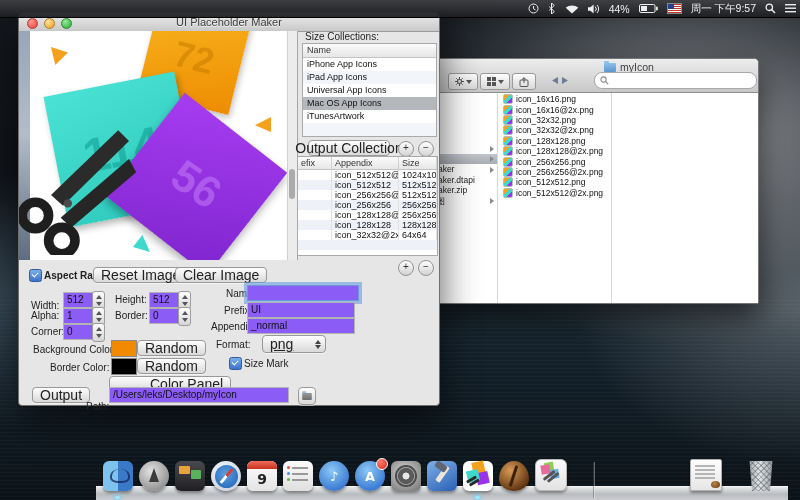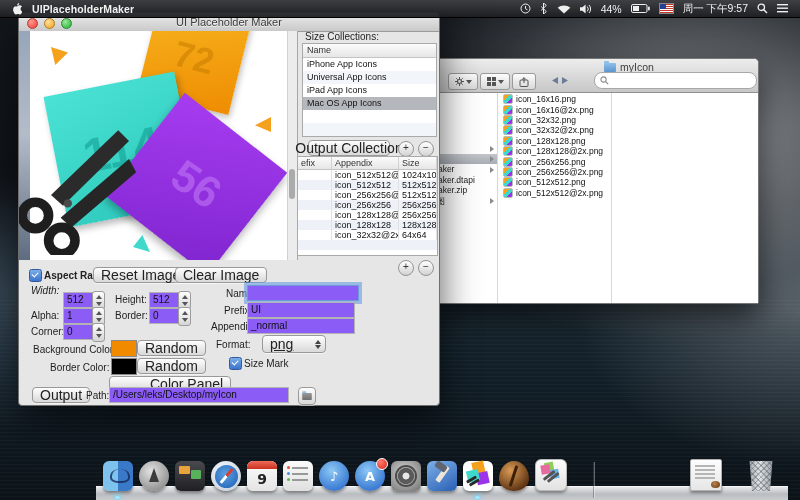--- a/index.html
+++ b/index.html
@@ -12,21 +12,21 @@
       linear-gradient(180deg,#14181d 0%,#10141a 40%,#1c2a32 58%,#13202a 72%,#0c1318 100%);}
   #desktop:after{content:"";position:absolute;left:0;right:0;top:300px;bottom:0;
     background:repeating-linear-gradient(180deg,rgba(255,255,255,.03) 0 1px,transparent 1px 4px);pointer-events:none;}
 
   
   .menubar{position:absolute;left:0;top:0;width:800px;height:17px;z-index:50;
     background:linear-gradient(180deg,rgba(62,64,68,.95),rgba(28,30,34,.95));
     border-bottom:1px solid #000;color:#f2f2f2;font-size:10.5px;display:flex;align-items:center;}
   .mb-left{display:flex;align-items:center;gap:10px;padding-left:10px;}
   .mb-appname{font-weight:bold;letter-spacing:.1px;}
-  .mb-right{margin-left:auto;display:flex;align-items:center;gap:9px;padding-right:12px;}
+  .mb-right{margin-left:auto;display:flex;align-items:center;gap:9px;padding-right:4px;}
   .mb-ic{display:flex;align-items:center;}
   .flag{width:13px;height:9px;background:repeating-linear-gradient(180deg,#c0392b 0 1px,#fff 1px 2px);position:relative;border:.5px solid #888;}
   .flag:before{content:"";position:absolute;left:0;top:0;width:6px;height:4.5px;background:#26418f;}
 
   
   .btn{background:linear-gradient(180deg,#fefefe,#dcdcdc 90%);border:1px solid #999;border-radius:4px;
     font-size:14px;color:#222;display:flex;align-items:center;justify-content:center;
     box-shadow:0 1px 0 rgba(255,255,255,.5);padding:0 7px;height:16px;position:absolute;white-space:nowrap;}
   .rbtn{position:absolute;width:14px;height:14px;border-radius:50%;background:linear-gradient(180deg,#fff,#d2d2d2);
     border:1px solid #959595;font-size:10px;line-height:12px;text-align:center;color:#333;}
@@ -186,31 +186,20 @@
     background:repeating-linear-gradient(45deg,rgba(70,75,80,.35) 0 1px,transparent 1px 4px),
                repeating-linear-gradient(-45deg,rgba(70,75,80,.35) 0 1px,transparent 1px 4px);}
   svg{display:block;}
 </style>
 </head>
 <body>
 
 <div id="desktop">
 
   <div class="menubar">
-    <div class="mb-left">
-      <span class="mb-ic">
-        <svg width="12" height="14" viewBox="0 0 14 17">
-            <g fill="#f0f0f0">
-          <path d="M10.8 1.2c.3 1.4-1 3-2.3 3-.2-1.6 1.1-2.9 2.3-3z"></path>
-          <path d="M8.7 4.6c.9 0 2-.6 2.7-.6 1.1 0 2.3.5 3 1.5-2.6 1.5-2.2 5 .4 6-.4 1.2-1.6 3.6-3 3.6-.8 0-1.4-.6-2.5-.6s-1.7.6-2.5.6c-1.4 0-3.3-3-3.3-5.9 0-2.7 1.7-4.1 3.3-4.1.9 0 1.5.5 1.9.5z"></path>
-        </g>
-          </svg>
-      </span>
-      <span class="mb-appname">UIPlaceholderMaker</span>
-    </div>
     <div class="mb-right">
       <span class="mb-ic">
         <svg width="11" height="11" viewBox="0 0 11 11">
             <circle cx="5.5" cy="5.5" r="4.5" fill="none" stroke="#eee" stroke-width="1"></circle>
             <path d="M5.5 3v2.7l2 1.2" stroke="#eee" stroke-width="1" fill="none"></path>
           </svg>
       </span>
       <span class="mb-ic">
         <svg width="8" height="11" viewBox="0 0 8 11">
             <path d="M3.5 0 L3.5 11 M3.5 0 L6.3 2.4 L1.2 7.4 M3.5 11 L6.3 8.6 L1.2 3.6" stroke="#eee" stroke-width="1" fill="none"></path>
@@ -391,23 +380,24 @@
           <div class="cv-thumb"></div>
         </div>
     </div>
 
     <div class="rpanel">
       <span class="panel-label" style="left:7px;top:0;">Size Collections:</span>
       <div class="listbox">
         <div class="list-head">Name</div>
         <div class="sc-body">
             <div class="sc-row">iPhone App Icons</div>
+            <div class="sc-row">iPad App Icons</div>
             <div class="sc-row">Universal App Icons</div>
-            <div class="sc-row">iPad App Icons</div>
             <div class="sc-row sel">Mac OS App Icons</div>
+            <div class="sc-row">iTunesArtwork</div>
           </div>
       </div>
       <button class="btn" style="left:10px;top:109px;width:82px;">Output Collection</button>
       <span class="rbtn" style="left:100px;top:110px;">+</span>
       <span class="rbtn" style="left:120px;top:110px;">−</span>
 
       <span class="panel-label" style="left:7px;top:131px;">Collection Items:</span>
       <div class="ci-table">
         <div class="ci-head">
           <div class="c0">efix</div>
@@ -455,21 +445,21 @@
       <span class="rbtn" style="left:100px;top:229px;">+</span>
       <span class="rbtn" style="left:120px;top:229px;">−</span>
     </div>
 
     <div>
       <span class="cb" style="left:10px;top:256px;"></span>
       <span class="lbl" style="left:25px;top:257px;font-weight:bold;">Aspect Ratio</span>
       <button class="btn" style="left:74px;top:254px;">Reset Image Size</button>
       <button class="btn" style="left:156px;top:254px;">Clear Image</button>
 
-      <span class="lbl" style="left:12px;top:272px;font-style:italic;">Width:</span>
+      <span class="lbl" style="left:12px;top:287px;">Width:</span>
       <span class="tf" style="left:44px;top:279px;width:22px;">512</span>
       <span class="stepper" style="left:73px;top:278px;"></span>
       <span class="lbl" style="left:96px;top:281px;">Height:</span>
       <span class="tf" style="left:130px;top:279px;width:22px;">512</span>
       <span class="stepper" style="left:159px;top:278px;"></span>
 
       <span class="lbl" style="left:12px;top:297px;text-align:center;">Alpha:</span>
       <span class="tf" style="left:44px;top:295px;width:22px;">1</span>
       <span class="stepper" style="left:73px;top:294px;"></span>
       <span class="lbl" style="left:96px;top:297px;">Border:</span>
@@ -484,21 +474,21 @@
       <span class="tf" style="left:92px;top:327px;width:18px;height:15px;background:#f28a00;border-color:#8a8a8a;"></span>
       <button class="btn" style="left:118px;top:327px;">Random</button>
 
       <span class="lbl" style="left:31px;top:349px;">Border Color:</span>
       <span class="tf" style="left:92px;top:345px;width:18px;height:15px;background:#000;border-color:#8a8a8a;"></span>
       <button class="btn" style="left:118px;top:345px;">Random</button>
 
       <button class="btn" style="left:90px;top:363px;padding-left:40px;">Color Panel</button>
 
       <button class="btn" style="left:13px;top:374px;">Output</button>
-      <span class="lbl" style="left:67px;top:377px;">Path:</span>
+      <span class="lbl" style="left:67px;top:388px;">Path:</span>
       <span class="tf" style="left:90px;top:374px;width:172px;">/Users/leks/Desktop/myIcon</span>
       <span class="btn" style="left:279px;top:374px;width:16px;padding:0;">
           <span class="mini-folder" style="transform:scale(.8);background:linear-gradient(180deg,#9a9a9a,#6e6e6e);"></span>
         </span>
 
       <span class="lbl" style="left:207px;top:275px;">Name:</span>
       <span class="tf" style="left:228px;top:272px;width:104px;box-shadow:0 0 0 3px rgba(105,155,225,.6);border-color:#6d9ad8;"></span>
       <span class="lbl" style="left:205px;top:292px;">Prefix:</span>
       <span class="tf" style="left:228px;top:289px;width:100px;">UI</span>
       <span class="lbl" style="left:192px;top:308px;">Appendix:</span>

